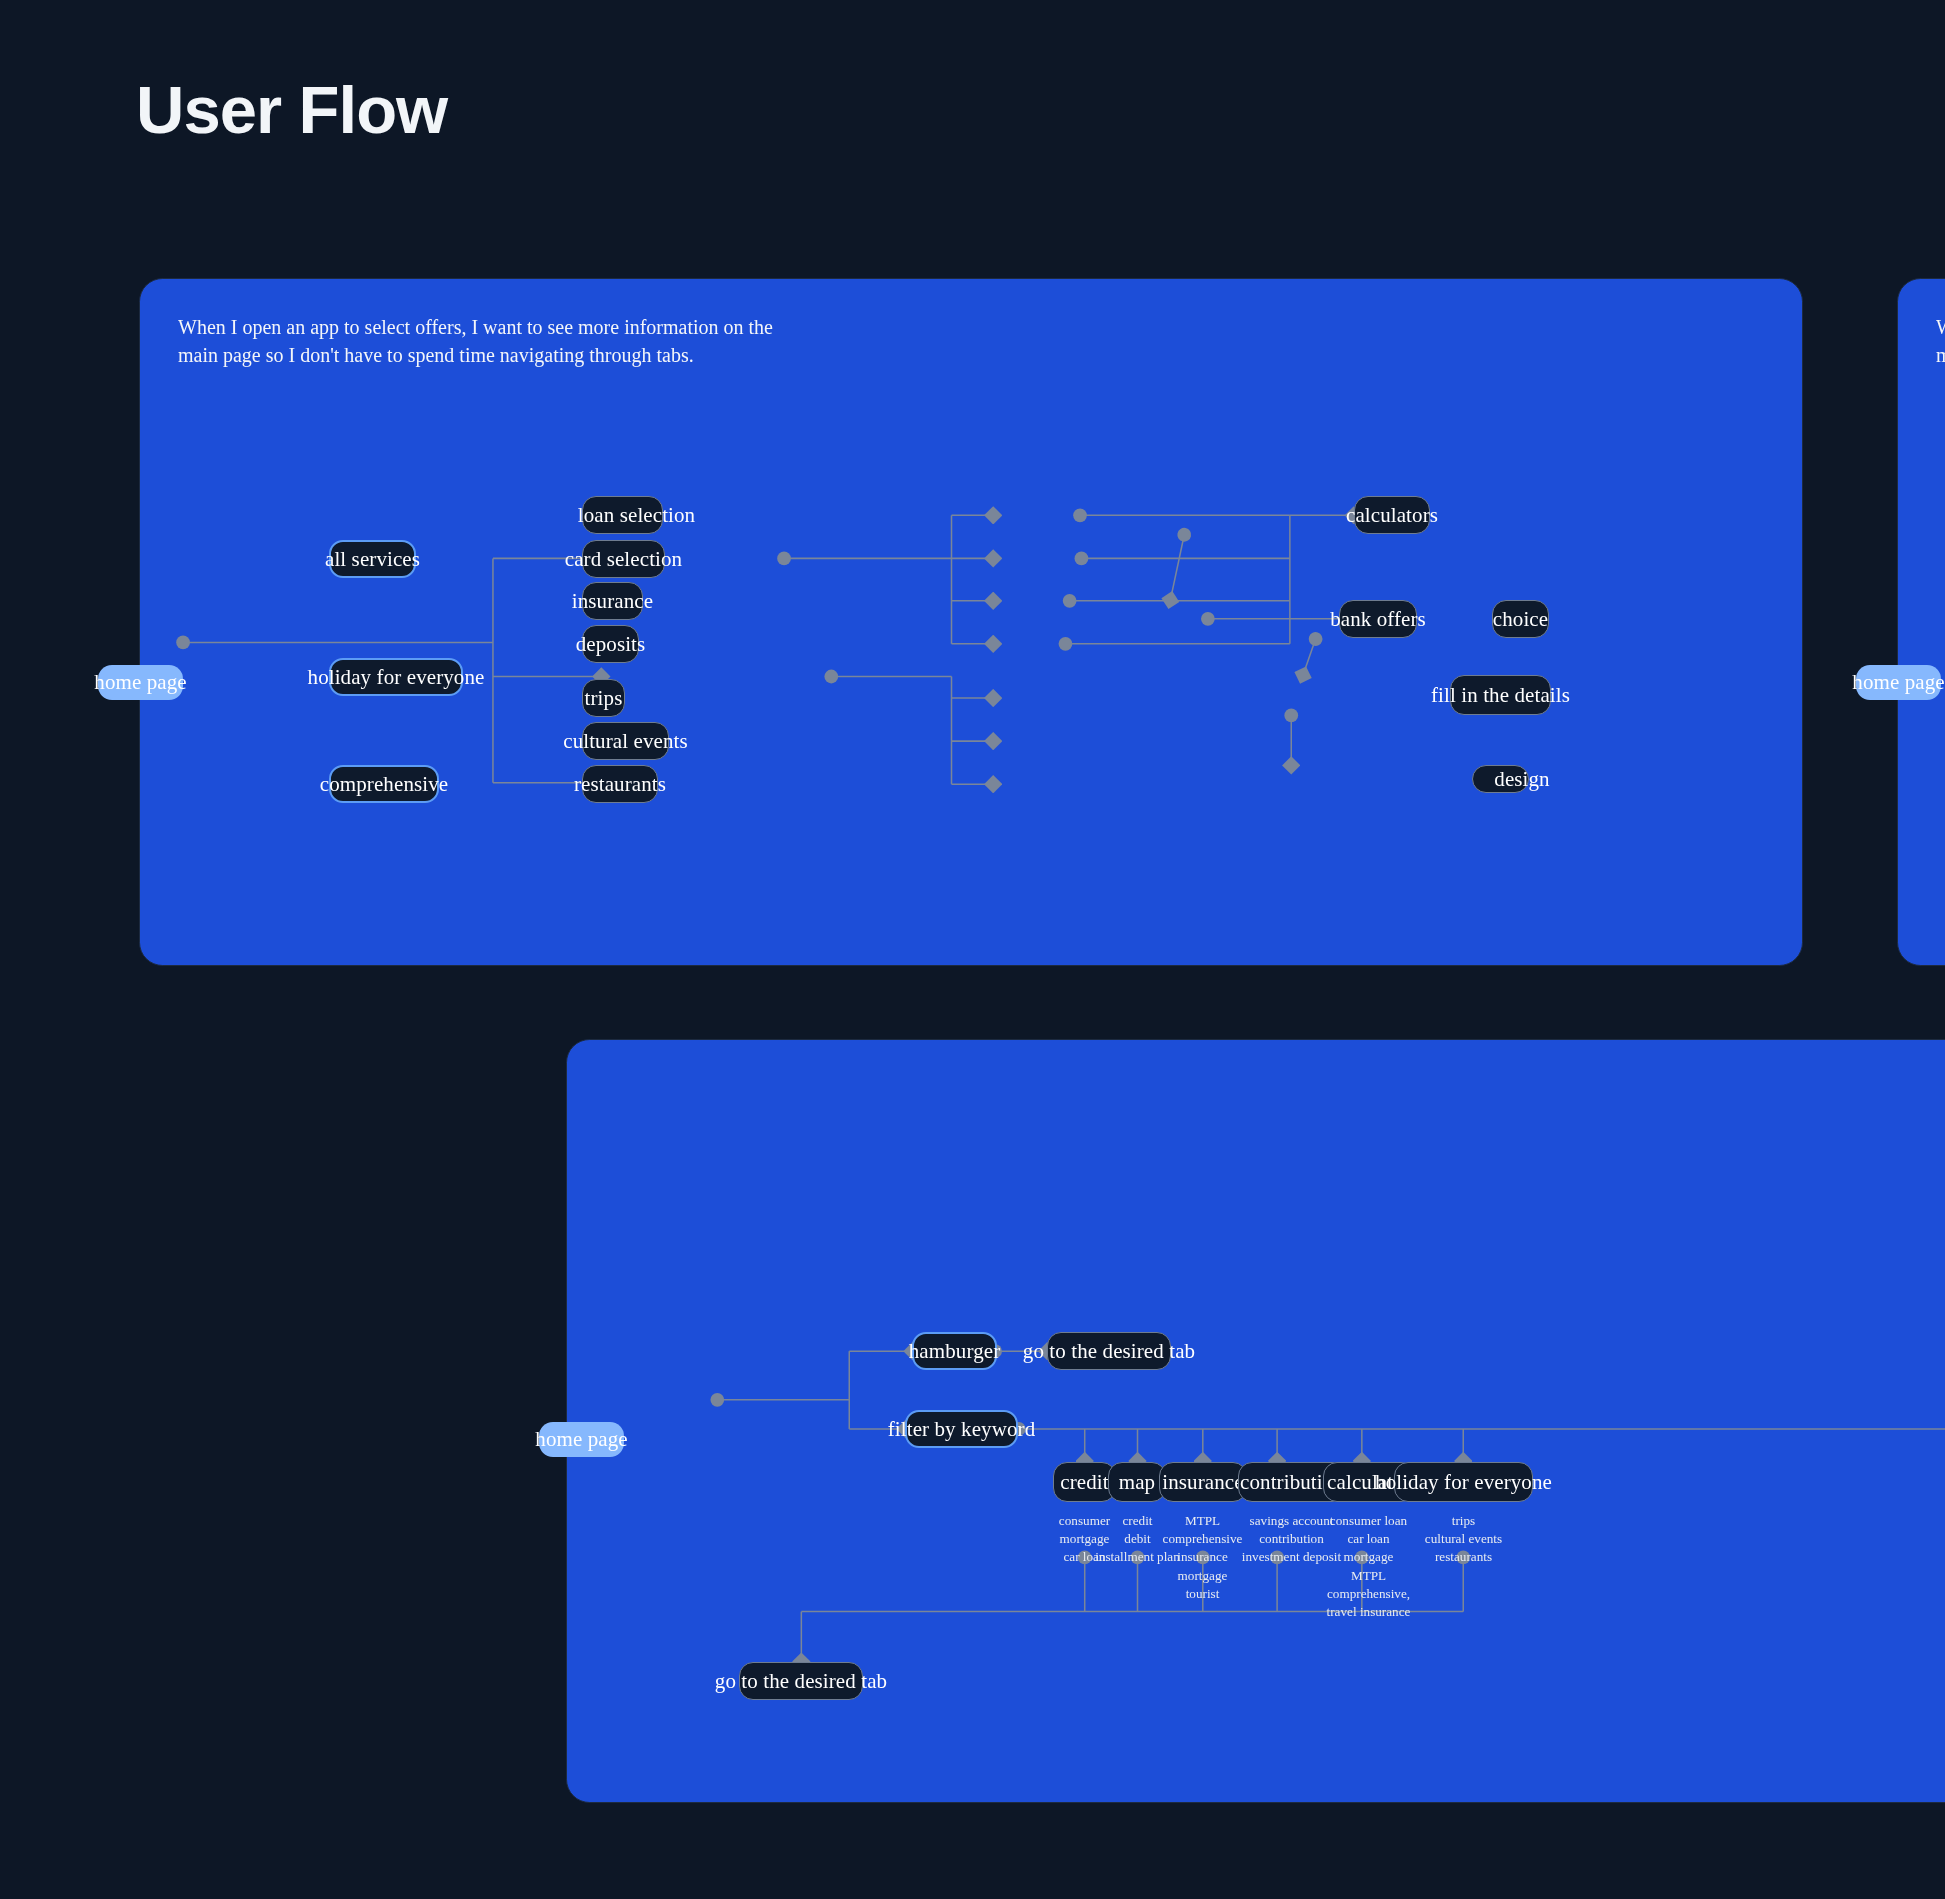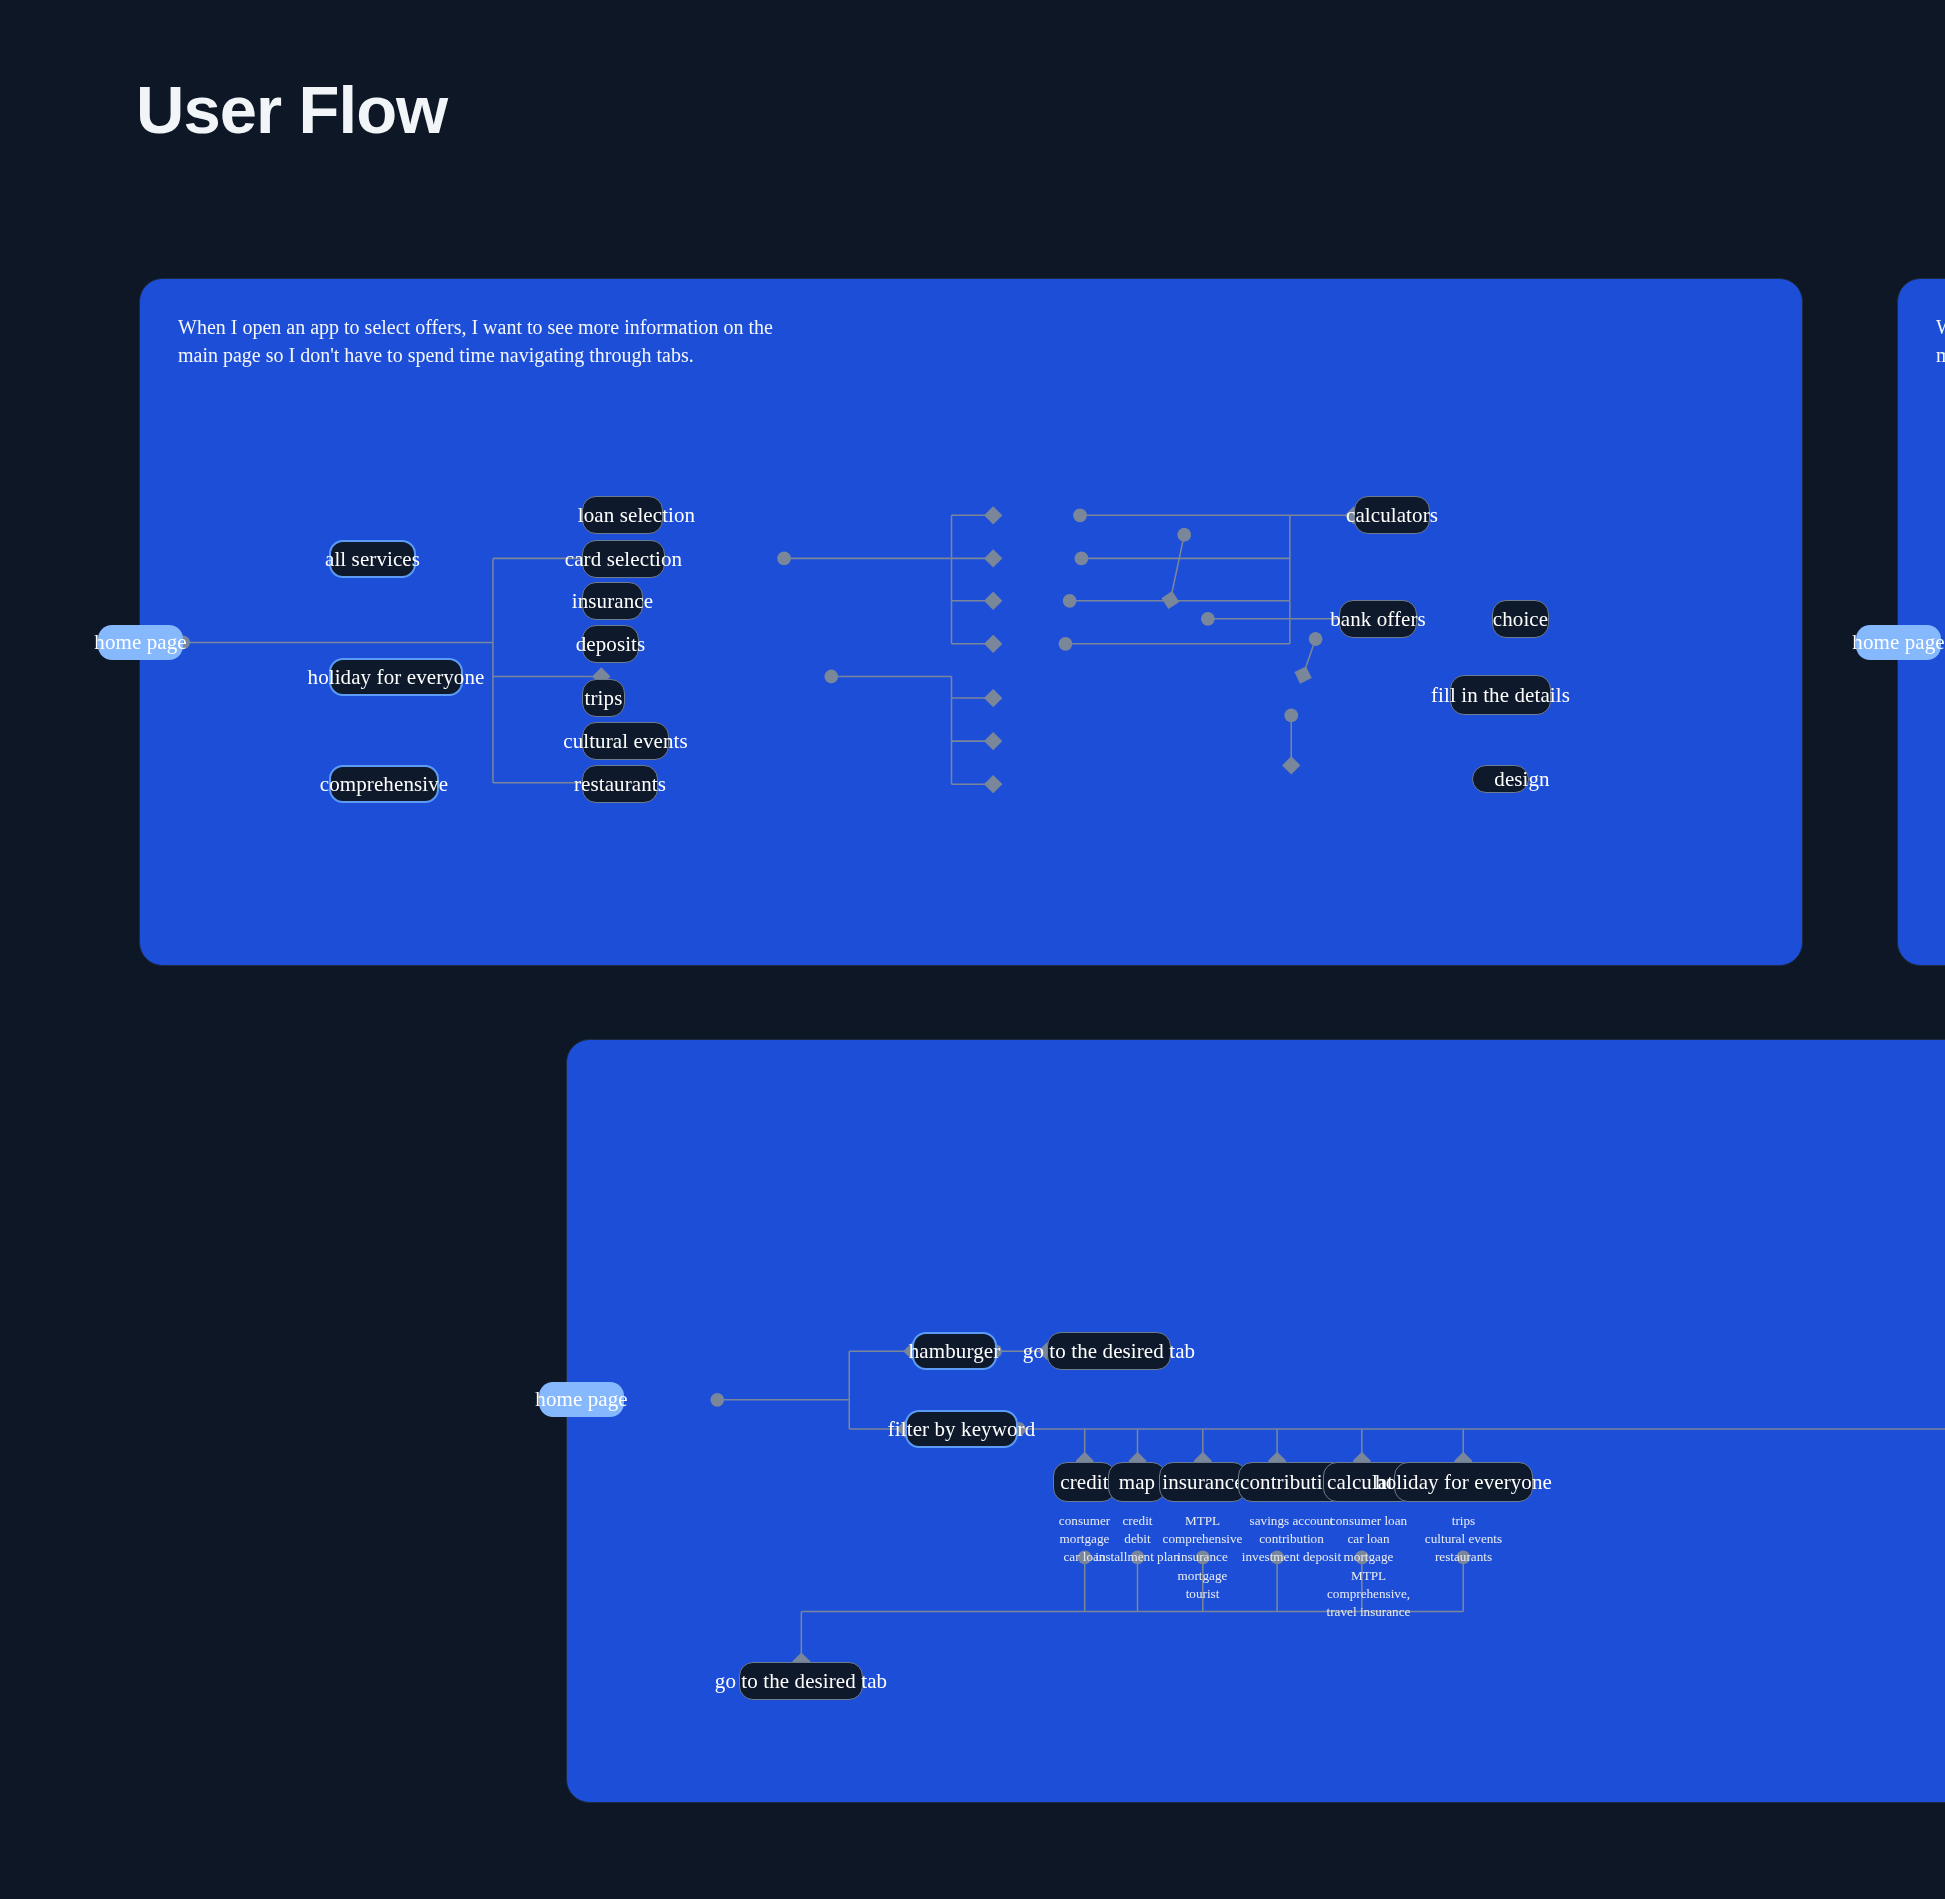--- a/index.html
+++ b/index.html
@@ -54,20 +54,21 @@
     border:1.4px solid #6E7C90;
   }
   .node.hl{
     background:#0E1A2C;
     border:2.1px solid #5C9CF5;
   }
   .node.fill{
     background:#86B8FD;
     border:none;
     color:#FFFFFF;
+    margin-top:40px;
   }
   .sublist{
     position:absolute;
     text-align:center;
     color:#E8ECF1;
     font-size:13.2px;
     line-height:1.38;
     white-space:pre-line;
   }
 </style>

